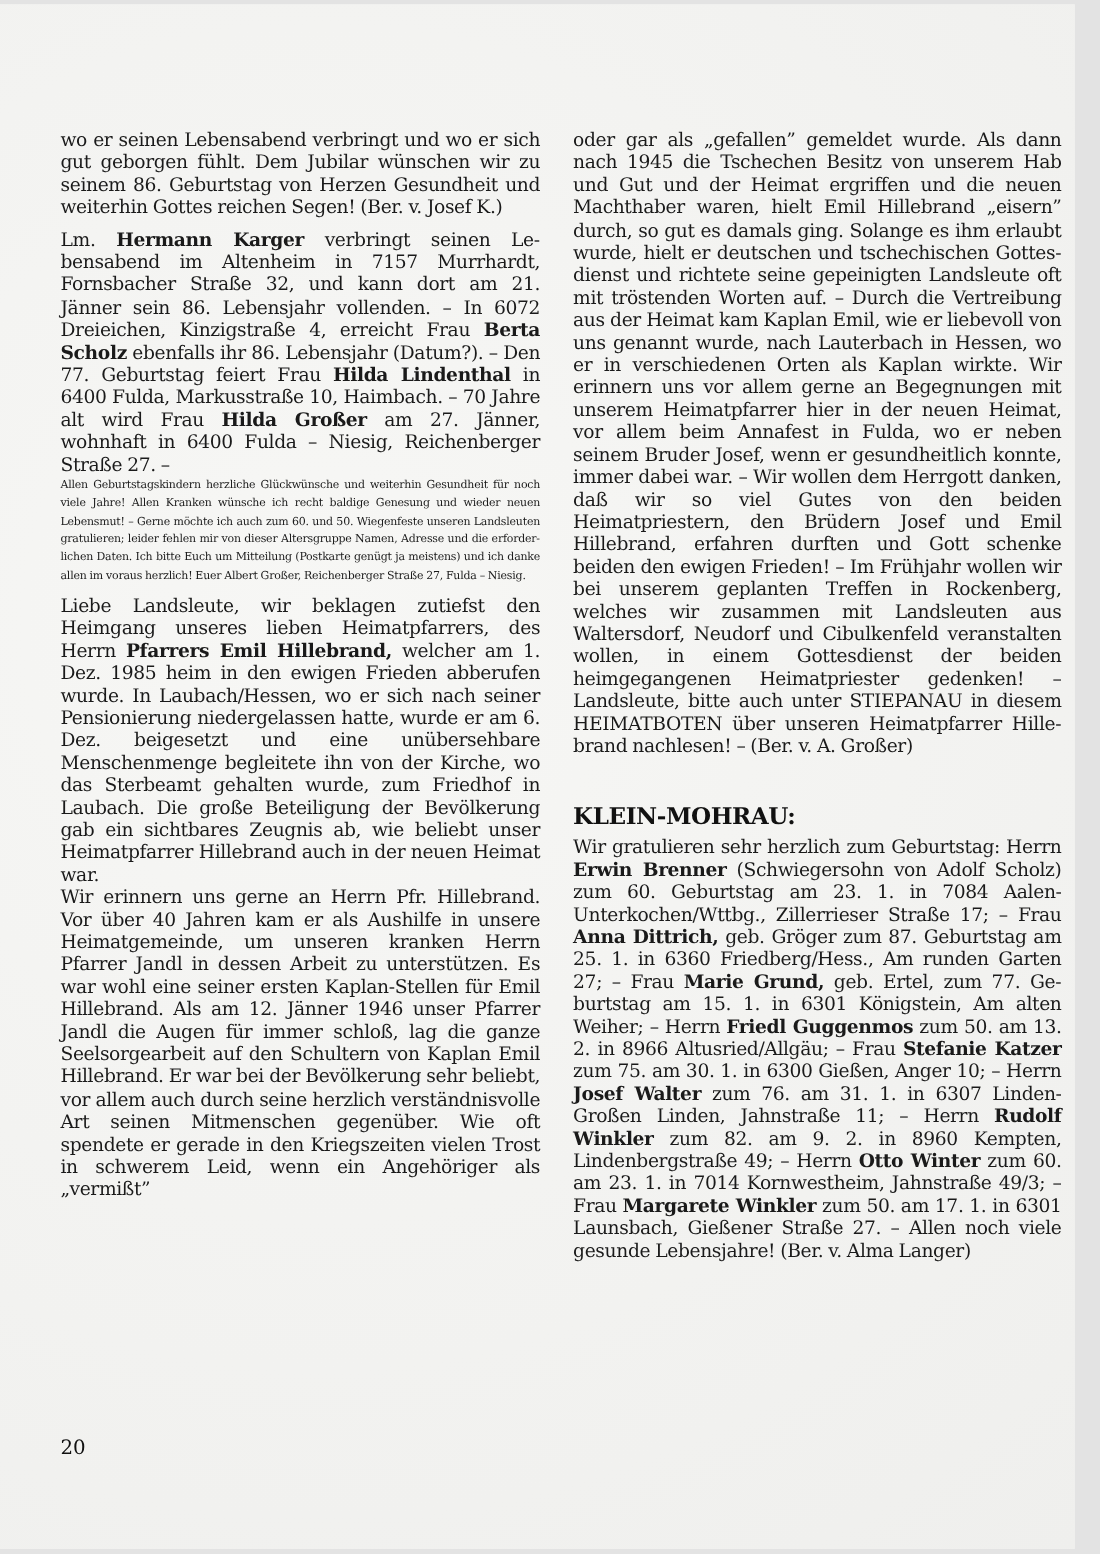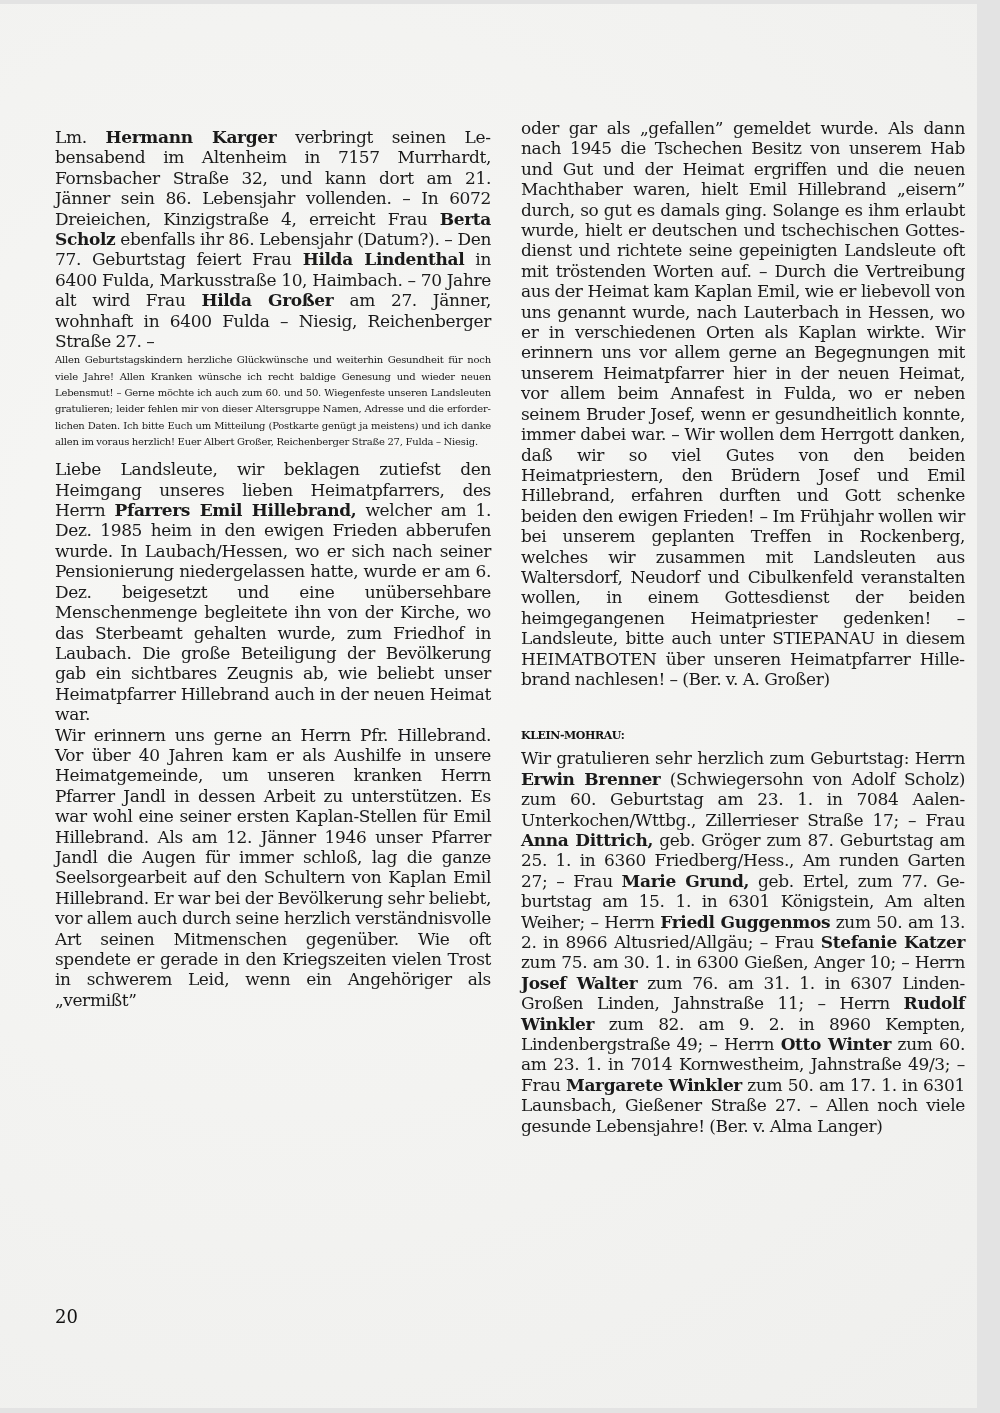--- a/index.html
+++ b/index.html
@@ -27,34 +27,35 @@
     text-align-last: left;
   }
   .p.small {
     font-size: 10px; line-height: 16.3px; letter-spacing: -0.2px; word-spacing: -0.3px;
   }
   .p.gap-before { margin-top: 9px; }
   .p.gap-small { margin-top: 1px; }
   .b { font-weight: bold; }
   .heading {
     font-family: "DejaVu Serif", "Liberation Serif", serif;
-    font-weight: bold; font-size: 11px; letter-spacing: -0.4px;
+    font-weight: bold; font-size: 21px; letter-spacing: -0.4px;
     margin: 40px 0 6px 0; color: #111;
   }
   .page-number {
     position: absolute; left: 55px; top: 1302px;
     font-family: "DejaVu Serif", "Liberation Serif", serif;
     font-size: 18px; color: #111;
   }
 </style>
 </head>
 <body>
 
 <div class="page">
   <div class="col col-left">
+    <p class="p"><span>wo er seinen Lebensabend verbringt und wo er sich gut geborgen fühlt. Dem Jubilar wünschen wir zu seinem 86. Geburtstag von Herzen Gesundheit und weiterhin Gottes reichen Segen! (Ber. v. Josef K.)</span></p>
     <p class="p gap-before"><span>Lm. </span><span class="b">Hermann Karger</span><span> verbringt seinen Le­bensabend im Altenheim in 7157 Murrhardt, Fornsbacher Straße 32, und kann dort am 21. Jänner sein 86. Lebensjahr vollenden. – In 6072 Dreieichen, Kinzigstraße 4, erreicht Frau </span><span class="b">Berta Scholz</span><span> ebenfalls ihr 86. Lebens­jahr (Datum?). – Den 77. Geburtstag feiert Frau </span><span class="b">Hilda Lindenthal</span><span> in 6400 Fulda, Mar­kusstraße 10, Haimbach. – 70 Jahre alt wird Frau </span><span class="b">Hilda Großer</span><span> am 27. Jänner, wohnhaft in 6400 Fulda – Niesig, Reichenberger Straße 27. –</span></p>
     <p class="p small gap-small"><span>Allen Geburtstagskindern herzliche Glückwünsche und weiterhin Gesundheit für noch viele Jahre! Allen Kranken wünsche ich recht baldige Gene­sung und wieder neuen Lebensmut! – Gerne möch­te ich auch zum 60. und 50. Wiegenfeste unseren Landsleuten gratulieren; leider fehlen mir von die­ser Altersgruppe Namen, Adresse und die erforder­lichen Daten. Ich bitte Euch um Mitteilung (Post­karte genügt ja meistens) und ich danke allen im voraus herzlich! Euer Albert Großer, Reichenber­ger Straße 27, Fulda – Niesig.</span></p>
     <p class="p gap-before"><span>Liebe Landsleute, wir beklagen zutiefst den Heimgang unseres lieben Heimatpfarrers, des Herrn </span><span class="b">Pfarrers Emil Hillebrand,</span><span> wel­cher am 1. Dez. 1985 heim in den ewigen Frie­den abberufen wurde. In Laubach/Hessen, wo er sich nach seiner Pensionierung nieder­gelassen hatte, wurde er am 6. Dez. beigesetzt und eine unübersehbare Menschenmenge begleitete ihn von der Kirche, wo das Sterbe­amt gehalten wurde, zum Friedhof in Lau­bach. Die große Beteiligung der Bevölkerung gab ein sichtbares Zeugnis ab, wie beliebt unser Heimatpfarrer Hillebrand auch in der neuen Heimat war.</span></p>
     <p class="p"><span>Wir erinnern uns gerne an Herrn Pfr. Hille­brand. Vor über 40 Jahren kam er als Aushil­fe in unsere Heimatgemeinde, um unseren kranken Herrn Pfarrer Jandl in dessen Arbeit zu unterstützen. Es war wohl eine seiner er­sten Kaplan-Stellen für Emil Hillebrand. Als am 12. Jänner 1946 unser Pfarrer Jandl die Augen für immer schloß, lag die ganze Seel­sorgearbeit auf den Schultern von Kaplan Emil Hillebrand. Er war bei der Bevölkerung sehr beliebt, vor allem auch durch seine herz­lich verständnisvolle Art seinen Mitmen­schen gegenüber. Wie oft spendete er gerade in den Kriegszeiten vielen Trost in schwerem Leid, wenn ein Angehöriger als „vermißt”</span></p>
   </div>
 
   <div class="col col-right">
     <p class="p"><span>oder gar als „gefallen” gemeldet wurde. Als dann nach 1945 die Tschechen Besitz von unserem Hab und Gut und der Heimat ergrif­fen und die neuen Machthaber waren, hielt Emil Hillebrand „eisern” durch, so gut es damals ging. Solange es ihm erlaubt wurde, hielt er deutschen und tschechischen Gottes­dienst und richtete seine gepeinigten Lands­leute oft mit tröstenden Worten auf. – Durch die Vertreibung aus der Heimat kam Kaplan Emil, wie er liebevoll von uns genannt wurde, nach Lauterbach in Hessen, wo er in ver­schiedenen Orten als Kaplan wirkte. Wir erin­nern uns vor allem gerne an Begegnungen mit unserem Heimatpfarrer hier in der neuen Heimat, vor allem beim Annafest in Fulda, wo er neben seinem Bruder Josef, wenn er gesundheitlich konnte, immer dabei war. – Wir wollen dem Herrgott danken, daß wir so viel Gutes von den beiden Heimatpriestern, den Brüdern Josef und Emil Hillebrand, er­fahren durften und Gott schenke beiden den ewigen Frieden! – Im Frühjahr wollen wir bei unserem geplanten Treffen in Rocken­berg, welches wir zusammen mit Landsleu­ten aus Waltersdorf, Neudorf und Cibulken­feld veranstalten wollen, in einem Gottes­dienst der beiden heimgegangenen Heimat­priester gedenken! – Landsleute, bitte auch unter STIEPANAU in diesem HEIMAT­BOTEN über unseren Heimatpfarrer Hille­brand nachlesen! – (Ber. v. A. Großer)</span></p>
     <h2 class="heading">KLEIN-MOHRAU:</h2>
     <p class="p"><span>Wir gratulieren sehr herzlich zum Geburts­tag: Herrn </span><span class="b">Erwin Brenner</span><span> (Schwiegersohn von Adolf Scholz) zum 60. Geburtstag am 23. 1. in 7084 Aalen-Unterkochen/Wttbg., Ziller­rieser Straße 17; – Frau </span><span class="b">Anna Dittrich,</span><span> geb. Gröger zum 87. Geburtstag am 25. 1. in 6360 Friedberg/Hess., Am runden Garten 27; – Frau </span><span class="b">Marie Grund,</span><span> geb. Ertel, zum 77. Ge­burtstag am 15. 1. in 6301 Königstein, Am alten Weiher; – Herrn </span><span class="b">Friedl Guggenmos</span><span> zum 50. am 13. 2. in 8966 Altusried/Allgäu; – Frau </span><span class="b">Stefanie Katzer</span><span> zum 75. am 30. 1. in 6300 Gießen, Anger 10; – Herrn </span><span class="b">Josef Walter</span><span> zum 76. am 31. 1. in 6307 Linden-Großen Linden, Jahnstraße 11; – Herrn </span><span class="b">Rudolf Winkler</span><span> zum 82. am 9. 2. in 8960 Kempten, Lindenbergstra­ße 49; – Herrn </span><span class="b">Otto Winter</span><span> zum 60. am 23. 1. in 7014 Kornwestheim, Jahnstraße 49/3; – Frau </span><span class="b">Margarete Winkler</span><span> zum 50. am 17. 1. in 6301 Launsbach, Gießener Straße 27. – Allen noch viele gesunde Lebensjahre! (Ber. v. Alma Langer)</span></p>

